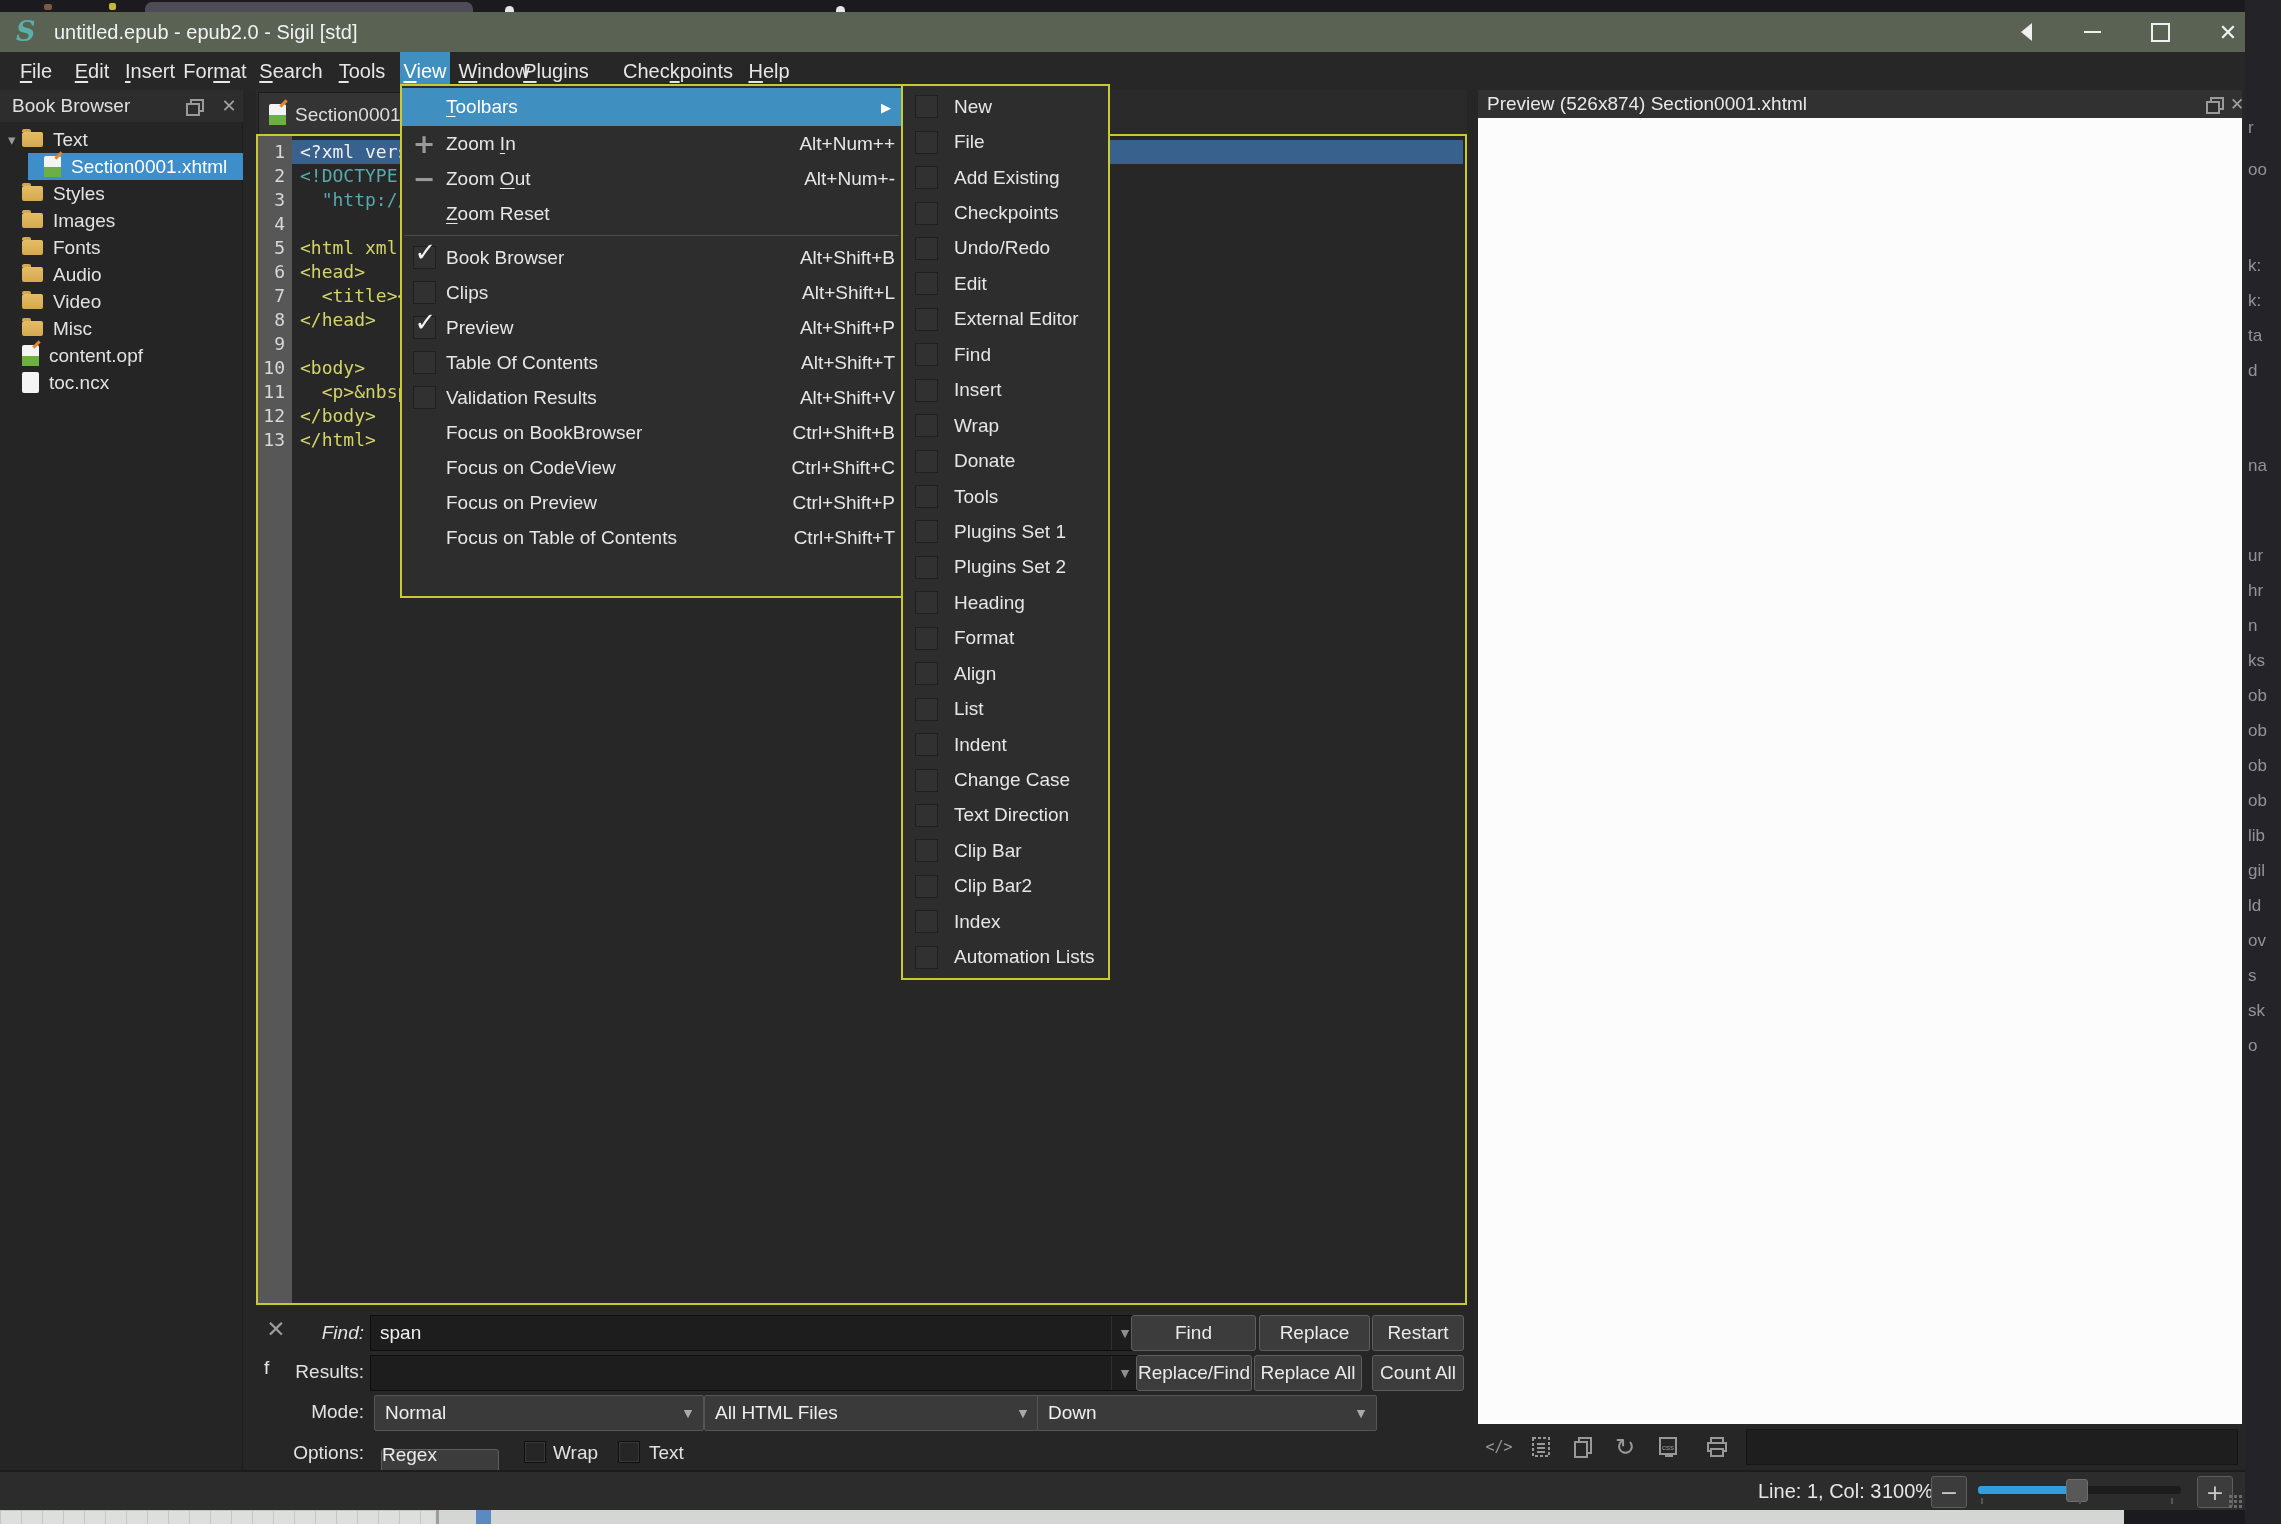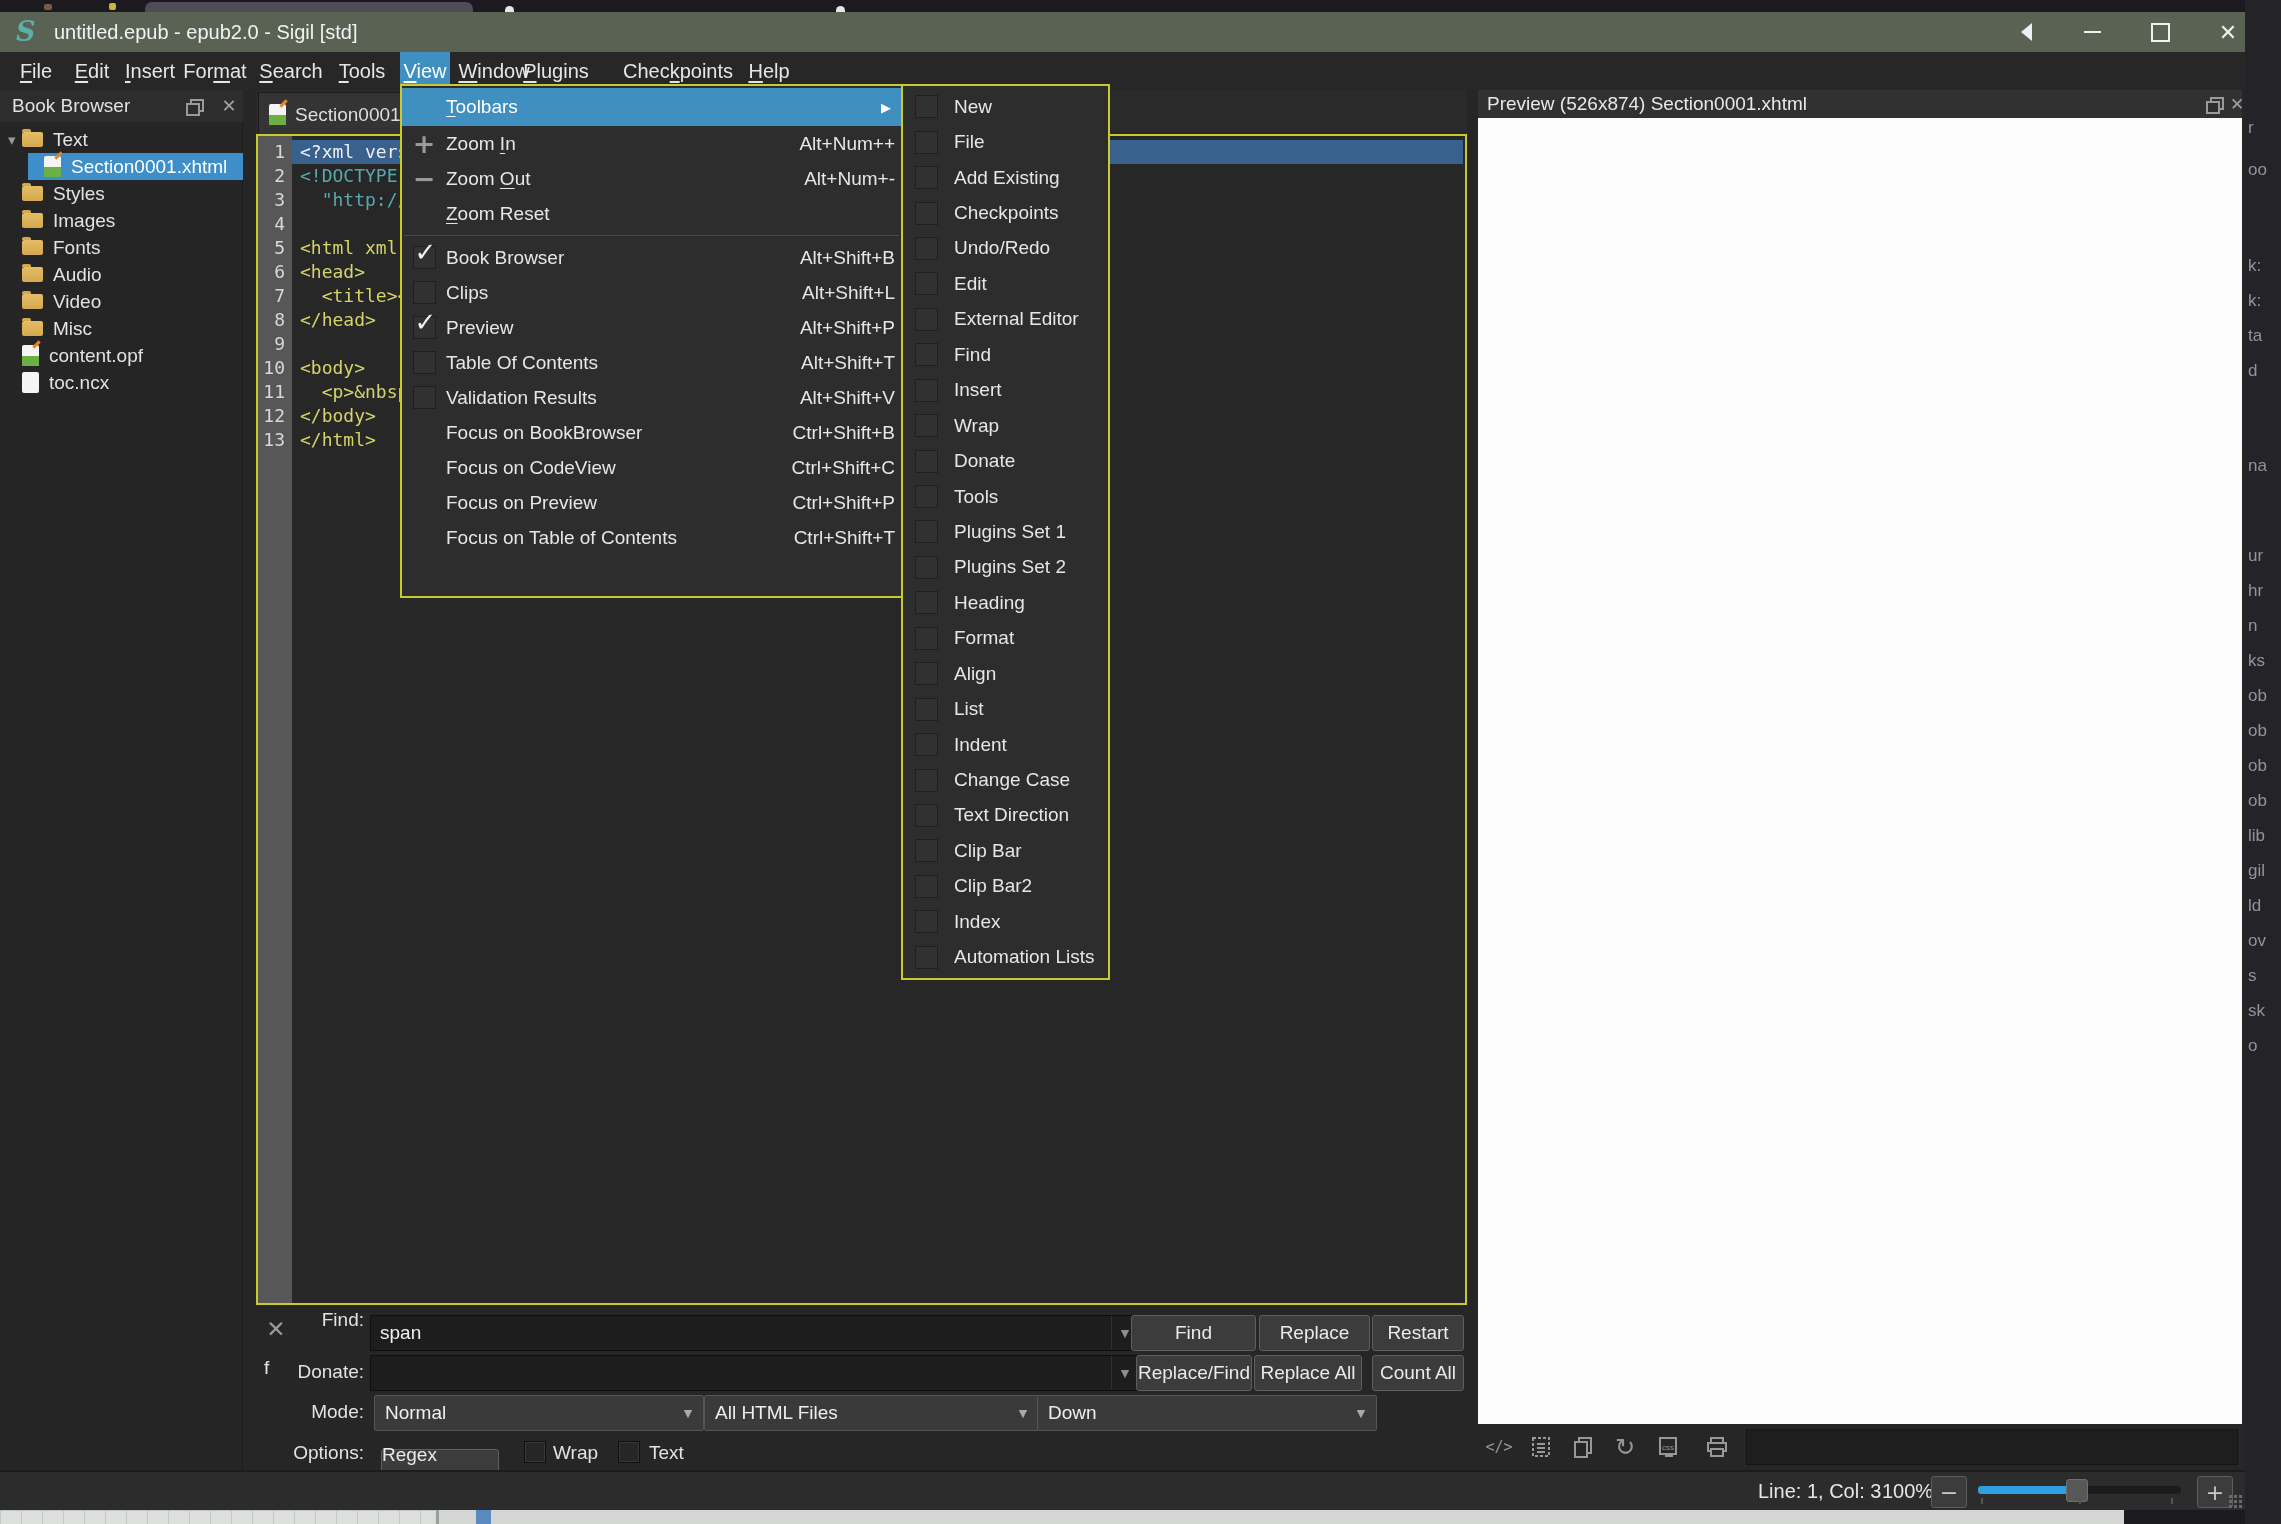--- a/index.html
+++ b/index.html
@@ -337,30 +337,30 @@
             <span class="ln">13</span>
             <span class="rest ct-tag">&lt;/html&gt;</span>
           </div>
         </div>
     </div>
 
     <div class="abs" id="findpanel">
       <div class="abs g" id="find-close">✕</div>
       <div class="abs" id="find-f">f</div>
 
-      <div class="abs fr-label" style="left:8px;top:4px;">Find:</div>
+      <div class="abs fr-label" style="left:8px;top:17px;font-style:italic;">Find:</div>
       <div class="combo-input" style="left:114px;top:10px;width:758px;">
         <span>span</span>
         <span class="arrow g">▼</span>
       </div>
       <div class="btn" style="left:875px;top:10px;width:123px;">Find</div>
       <div class="btn" style="left:1003px;top:10px;width:109px;">Replace</div>
       <div class="btn" style="left:1116px;top:10px;width:90px;">Restart</div>
 
-      <div class="abs fr-label" style="left:8px;top:56px;">Donate:</div>
+      <div class="abs fr-label" style="left:8px;top:56px;">Results:</div>
       <div class="combo-input" style="left:114px;top:50px;width:758px;">
         <span></span>
         <span class="arrow g">▼</span>
       </div>
       <div class="btn" style="left:880px;top:50px;width:114px;">Replace/Find</div>
       <div class="btn" style="left:998px;top:50px;width:106px;">Replace All</div>
       <div class="btn" style="left:1116px;top:50px;width:90px;">Count All</div>
 
       <div class="abs fr-label" style="left:8px;top:96px;">Mode:</div>
       <div class="combo-btn" style="left:118px;top:90px;width:318px;">

